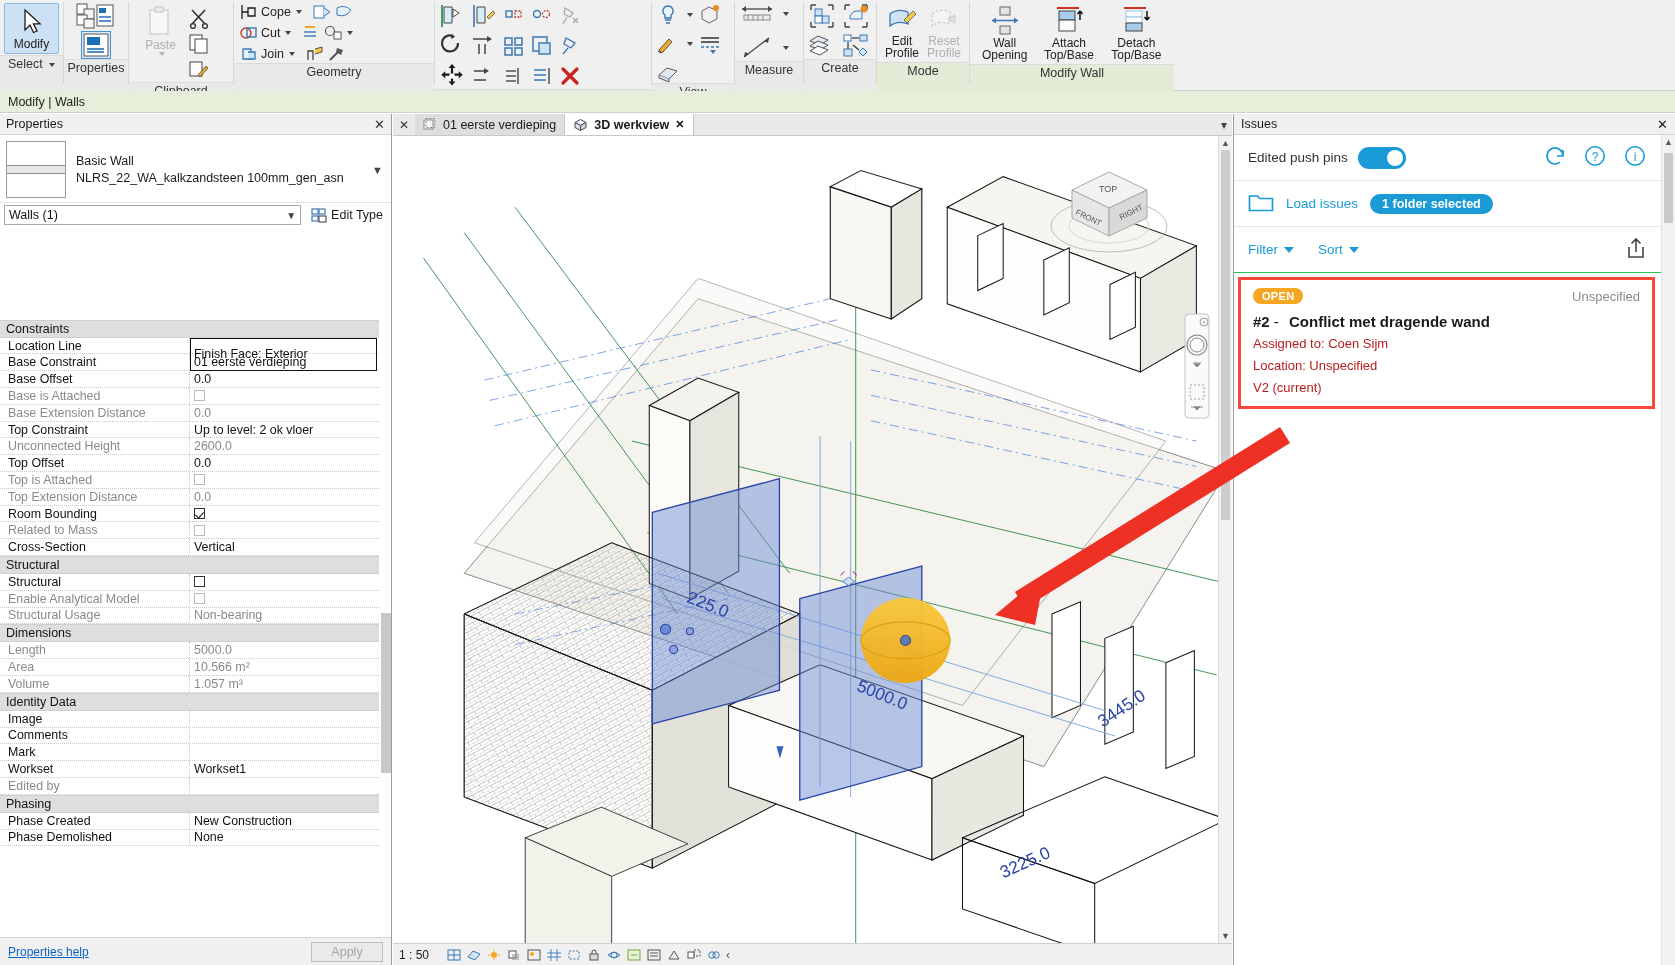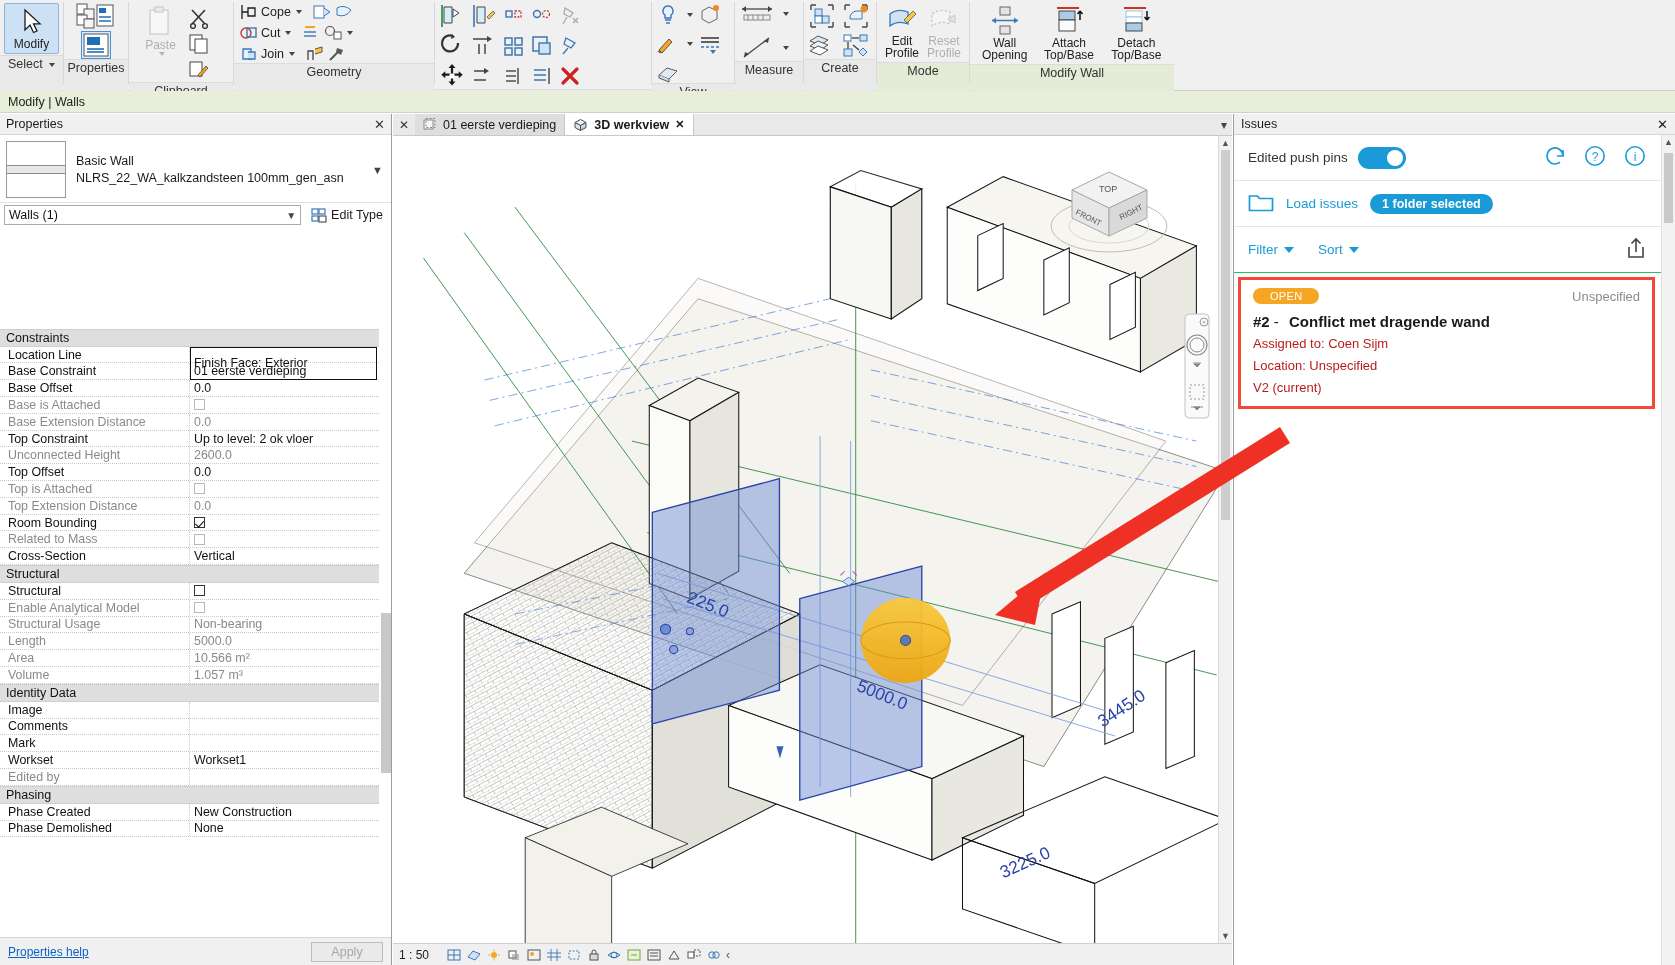--- a/index.html
+++ b/index.html
@@ -185,22 +185,22 @@
   .fl{ color:#1a9ad6; font-size:13.5px; display:flex; align-items:center; gap:6px; cursor:default;}
   .fl .c{ width:0;height:0;border-left:5px solid transparent;border-right:5px solid transparent;border-top:6px solid #1a9ad6;}
   .sharebtn{ margin-left:auto; color:#444; cursor:default; }
 
   .issue-card{
     margin:4px 6px 0 4px; border:3px solid #f4483b; background:#fff;
     padding:8px 12px 10px 12px;
   }
   .ic-top{ display:flex; align-items:center; }
   .badge{
-    background:#f5a623; color:#fff; font-size:11px; font-weight:normal;
-    padding:2px 17px; border-radius:9px; letter-spacing:.3px;
+    background:#f5a623; color:#fff; font-size:11px; font-weight:bold;
+    padding:2px 9px; border-radius:9px; letter-spacing:.3px;
   }
   .ic-right{ margin-left:auto; color:#8b8b8b; font-size:13px; }
   .ic-title{ margin-top:9px; font-size:15px; font-weight:bold; color:#1a1a1a; }
   .ic-title .num{ color:#1a1a1a; }
   .ic-meta{ margin-top:5px; font-size:13px; color:#b91c1c; line-height:17px; }
 
   
   .annot{ position:absolute; left:0; top:0; width:1675px; height:965px; pointer-events:none; }
 </style>
 </head>
@@ -795,20 +795,21 @@
           <div class="g-row dim">
             <div class="k">Enable Analytical Model</div>
             <div class="v">
               <span class="cbx dis"></span>
             </div>
           </div>
           <div class="g-row dim">
             <div class="k">Structural Usage</div>
             <div class="v">Non-bearing</div>
           </div>
+          <div class="g-sec">Dimensions</div>
           <div class="g-row dim">
             <div class="k">Length</div>
             <div class="v">5000.0</div>
           </div>
           <div class="g-row dim">
             <div class="k">Area</div>
             <div class="v">10.566 m²</div>
           </div>
           <div class="g-row dim">
             <div class="k">Volume</div>

